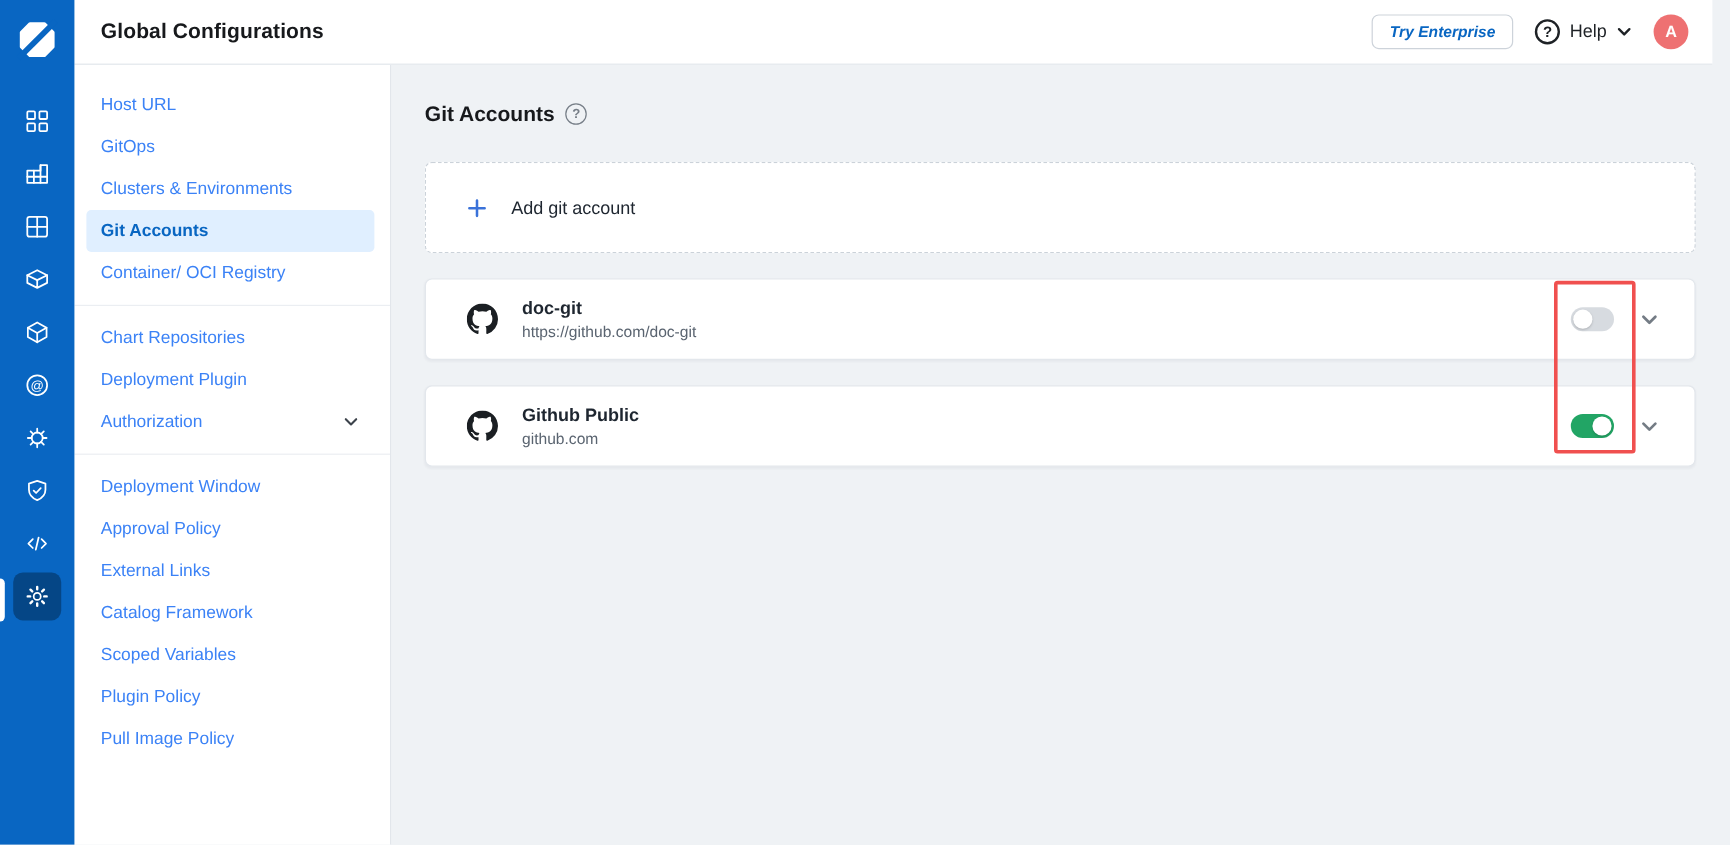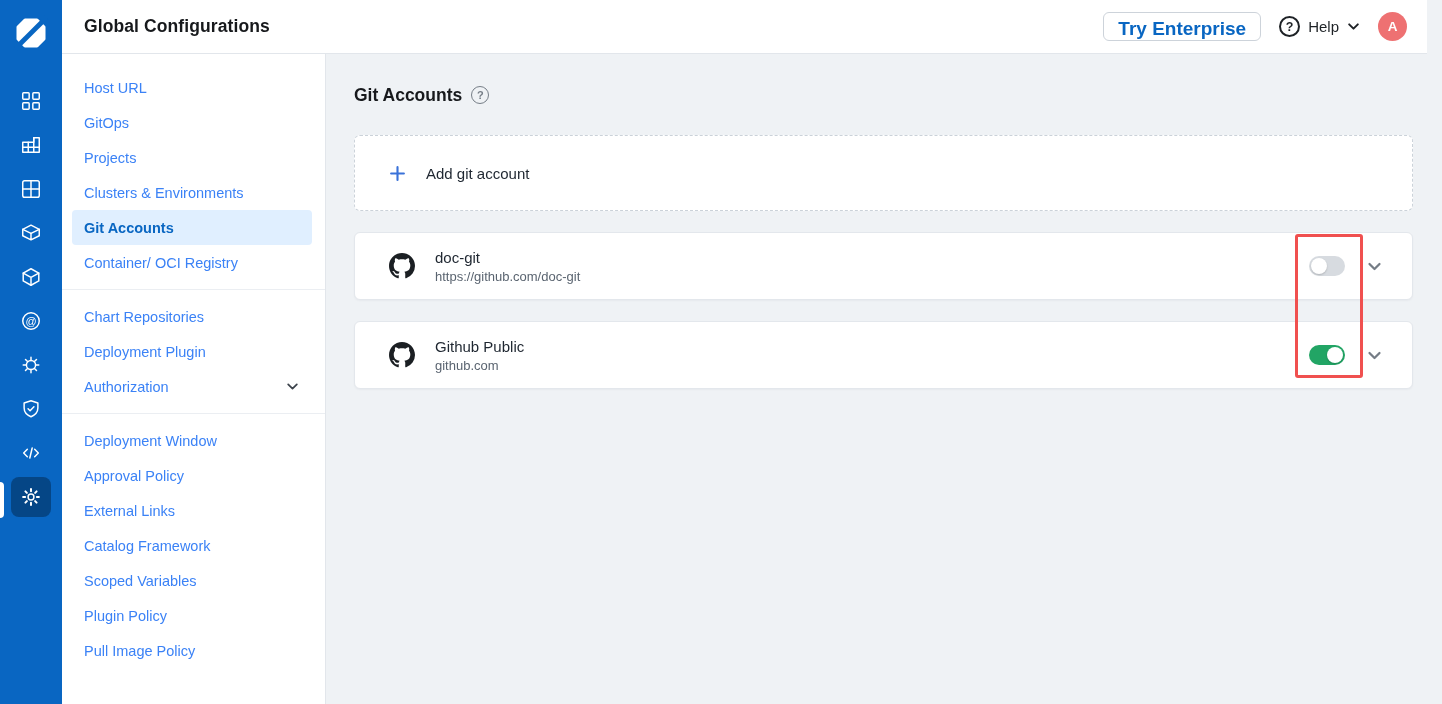--- a/index.html
+++ b/index.html
@@ -17,22 +17,22 @@
   .rail-tab { position:absolute; left:0; top:482px; width:4px; height:36px; background:#fff;
     border-radius:0 4px 4px 0; }
   .rail-ic svg { stroke:#fff; fill:none; stroke-width:1.6; stroke-linecap:round; stroke-linejoin:round; }
 
   
   .header { position:absolute; left:62px; right:15px; top:0; height:54px; background:#fff;
     border-bottom:1px solid #E2E6EB; display:flex; align-items:center; padding:0 20px 0 22px; z-index:5; }
   .header-title { font-size:17.5px; font-weight:700; color:#17191C; letter-spacing:.1px; }
   .header-right { margin-left:auto; display:flex; align-items:center; gap:18px; }
   .try-btn { border:1px solid #CDD3DA; border-radius:6px; background:#fff; color:#0966C2;
-    font-size:19px; font-weight:700; padding:5px 14px; height:29px; cursor:pointer;
-    font-family:"Liberation Sans", sans-serif; }
+    font-size:13px; font-weight:700; padding:5px 14px; height:29px; cursor:pointer;
+    font-family:"Liberation Sans", sans-serif;font-style:italic; }
   .help-group { display:flex; align-items:center; gap:8px; cursor:pointer; }
   .help-circle { width:21px; height:21px; border:2px solid #1E2226; border-radius:50%;
     display:flex; align-items:center; justify-content:center; font-size:12.5px; font-weight:700; color:#1E2226; }
   .help-label { font-size:15px; color:#1E2226; }
   .avatar { width:29px; height:29px; border-radius:50%; background:#EE7172; color:#fff;
     font-size:13.5px; font-weight:700; display:flex; align-items:center; justify-content:center; cursor:pointer; }
 
   
   .sidebar { position:absolute; left:62px; top:54px; bottom:0; width:264px; background:#fff;
     border-right:1px solid #E2E6EB; padding-top:16px; z-index:3; }
@@ -55,21 +55,21 @@
   .add-card { background:#fff; border:1px dashed #CBD2D9; border-radius:6px; height:76px;
     display:flex; align-items:center; padding-left:34px; gap:20px; margin-bottom:21px; cursor:pointer; }
   .add-plus { display:flex; }
   .add-plus svg { stroke:#3A72D9; stroke-width:2; stroke-linecap:round; }
   .add-label { font-size:15px; color:#1E2630; }
   .account-card { background:#fff; border:1px solid #E3E7EC; border-radius:6px; height:68px;
     display:flex; align-items:center; padding:0 30px 0 34px; margin-bottom:21px;
     box-shadow:0 1px 2px rgba(16,24,40,0.04); cursor:pointer; }
   .gh-icon { width:26px; height:26px; display:flex; }
   .acc-text { margin-left:20px; display:flex; flex-direction:column; gap:3px; }
-  .acc-name { font-size:15px; font-weight:400; color:#1E2630; }
+  .acc-name { font-size:15px; font-weight:700; color:#1E2630; }
   .acc-url { font-size:13px; color:#5A6470; }
   .acc-right { margin-left:auto; display:flex; align-items:center; gap:22px; }
   .toggle { width:36px; height:20px; border-radius:10px; background:#D7DBE0; position:relative; cursor:pointer;
     transition:none; }
   .toggle .knob { position:absolute; top:2px; left:2px; width:16px; height:16px; border-radius:50%;
     background:#fff; box-shadow:0 1px 2px rgba(0,0,0,0.18); }
   .toggle.on { background:#22A565; }
   .toggle.on .knob { left:18px; }
   .chev-down { display:flex; cursor:pointer; }
   .chev-down svg { stroke:#747C85; fill:none; stroke-width:1.8; stroke-linecap:round; stroke-linejoin:round; }
@@ -169,23 +169,20 @@
 </div>
 
 <div class="sidebar">
   <div class="side-item">
       <span>Host URL</span>
     </div>
   <div class="side-item">
       <span>GitOps</span>
     </div>
   <div class="side-item">
-      <span>Projects</span>
-    </div>
-  <div class="side-item">
       <span>Clusters &amp; Environments</span>
     </div>
   <div class="side-item selected">
       <span>Git Accounts</span>
     </div>
   <div class="side-item">
       <span>Container/ OCI Registry</span>
     </div>
   <div class="side-divider"></div>
   <div class="side-item">

